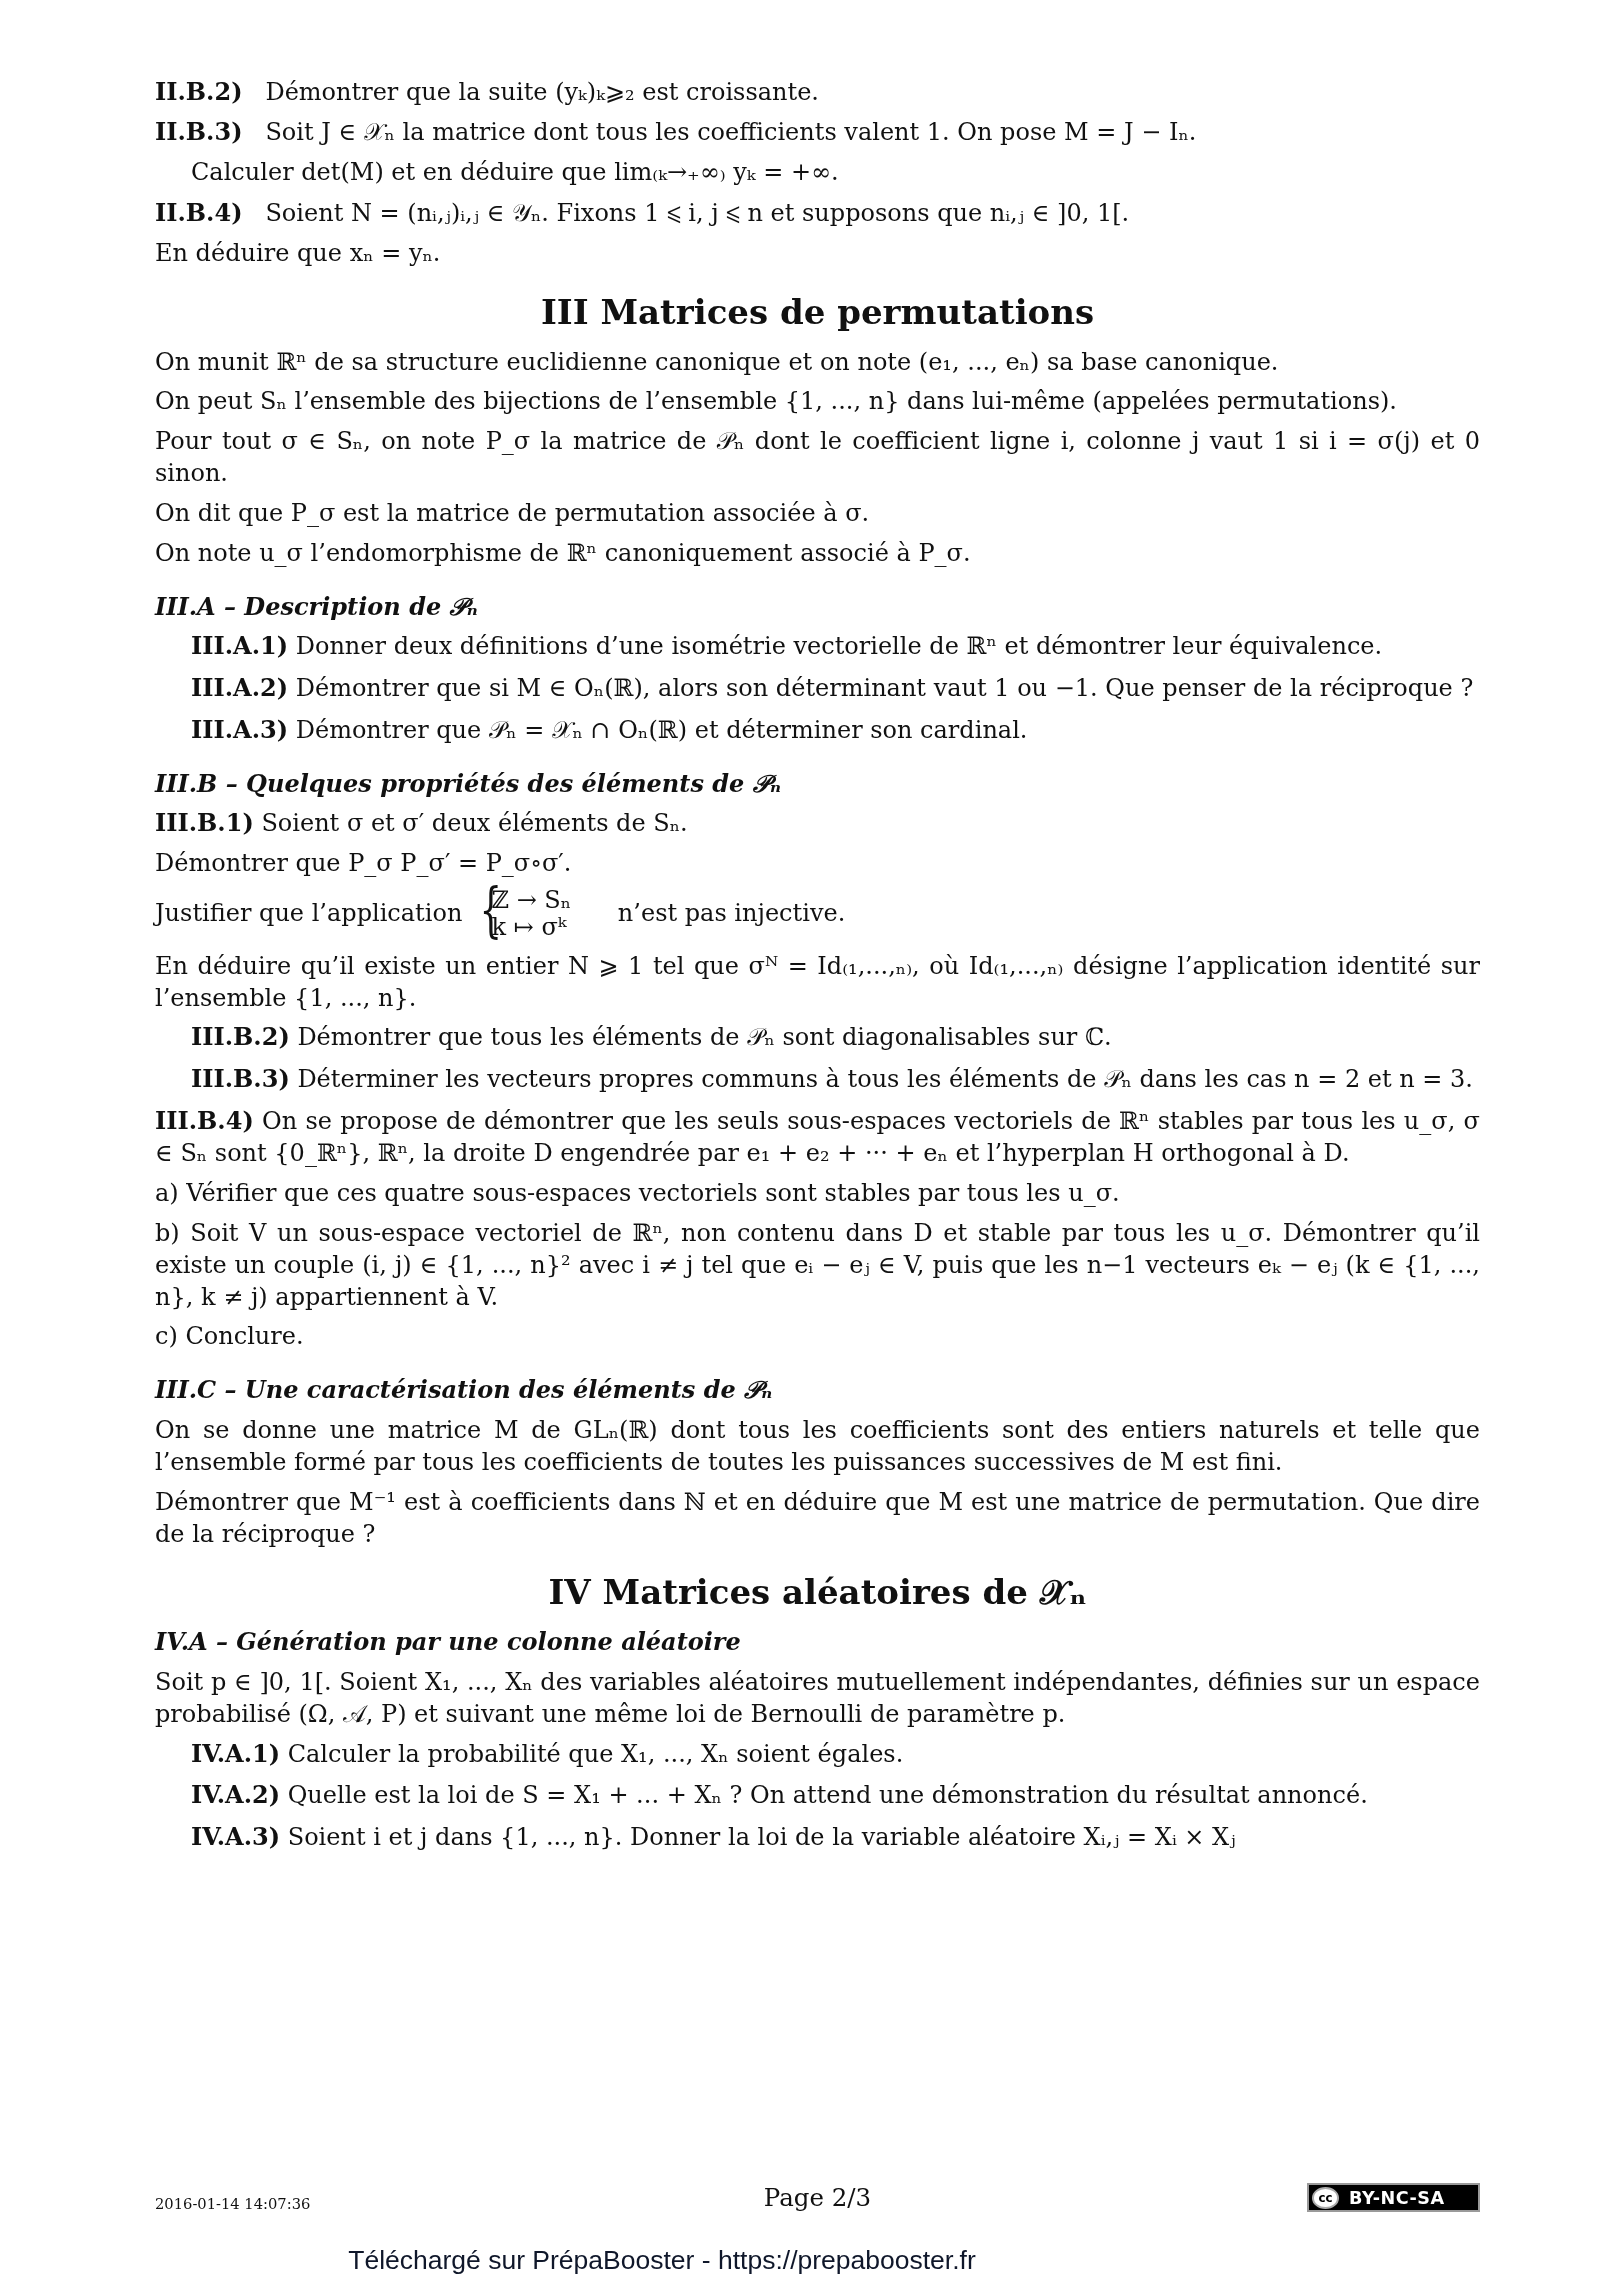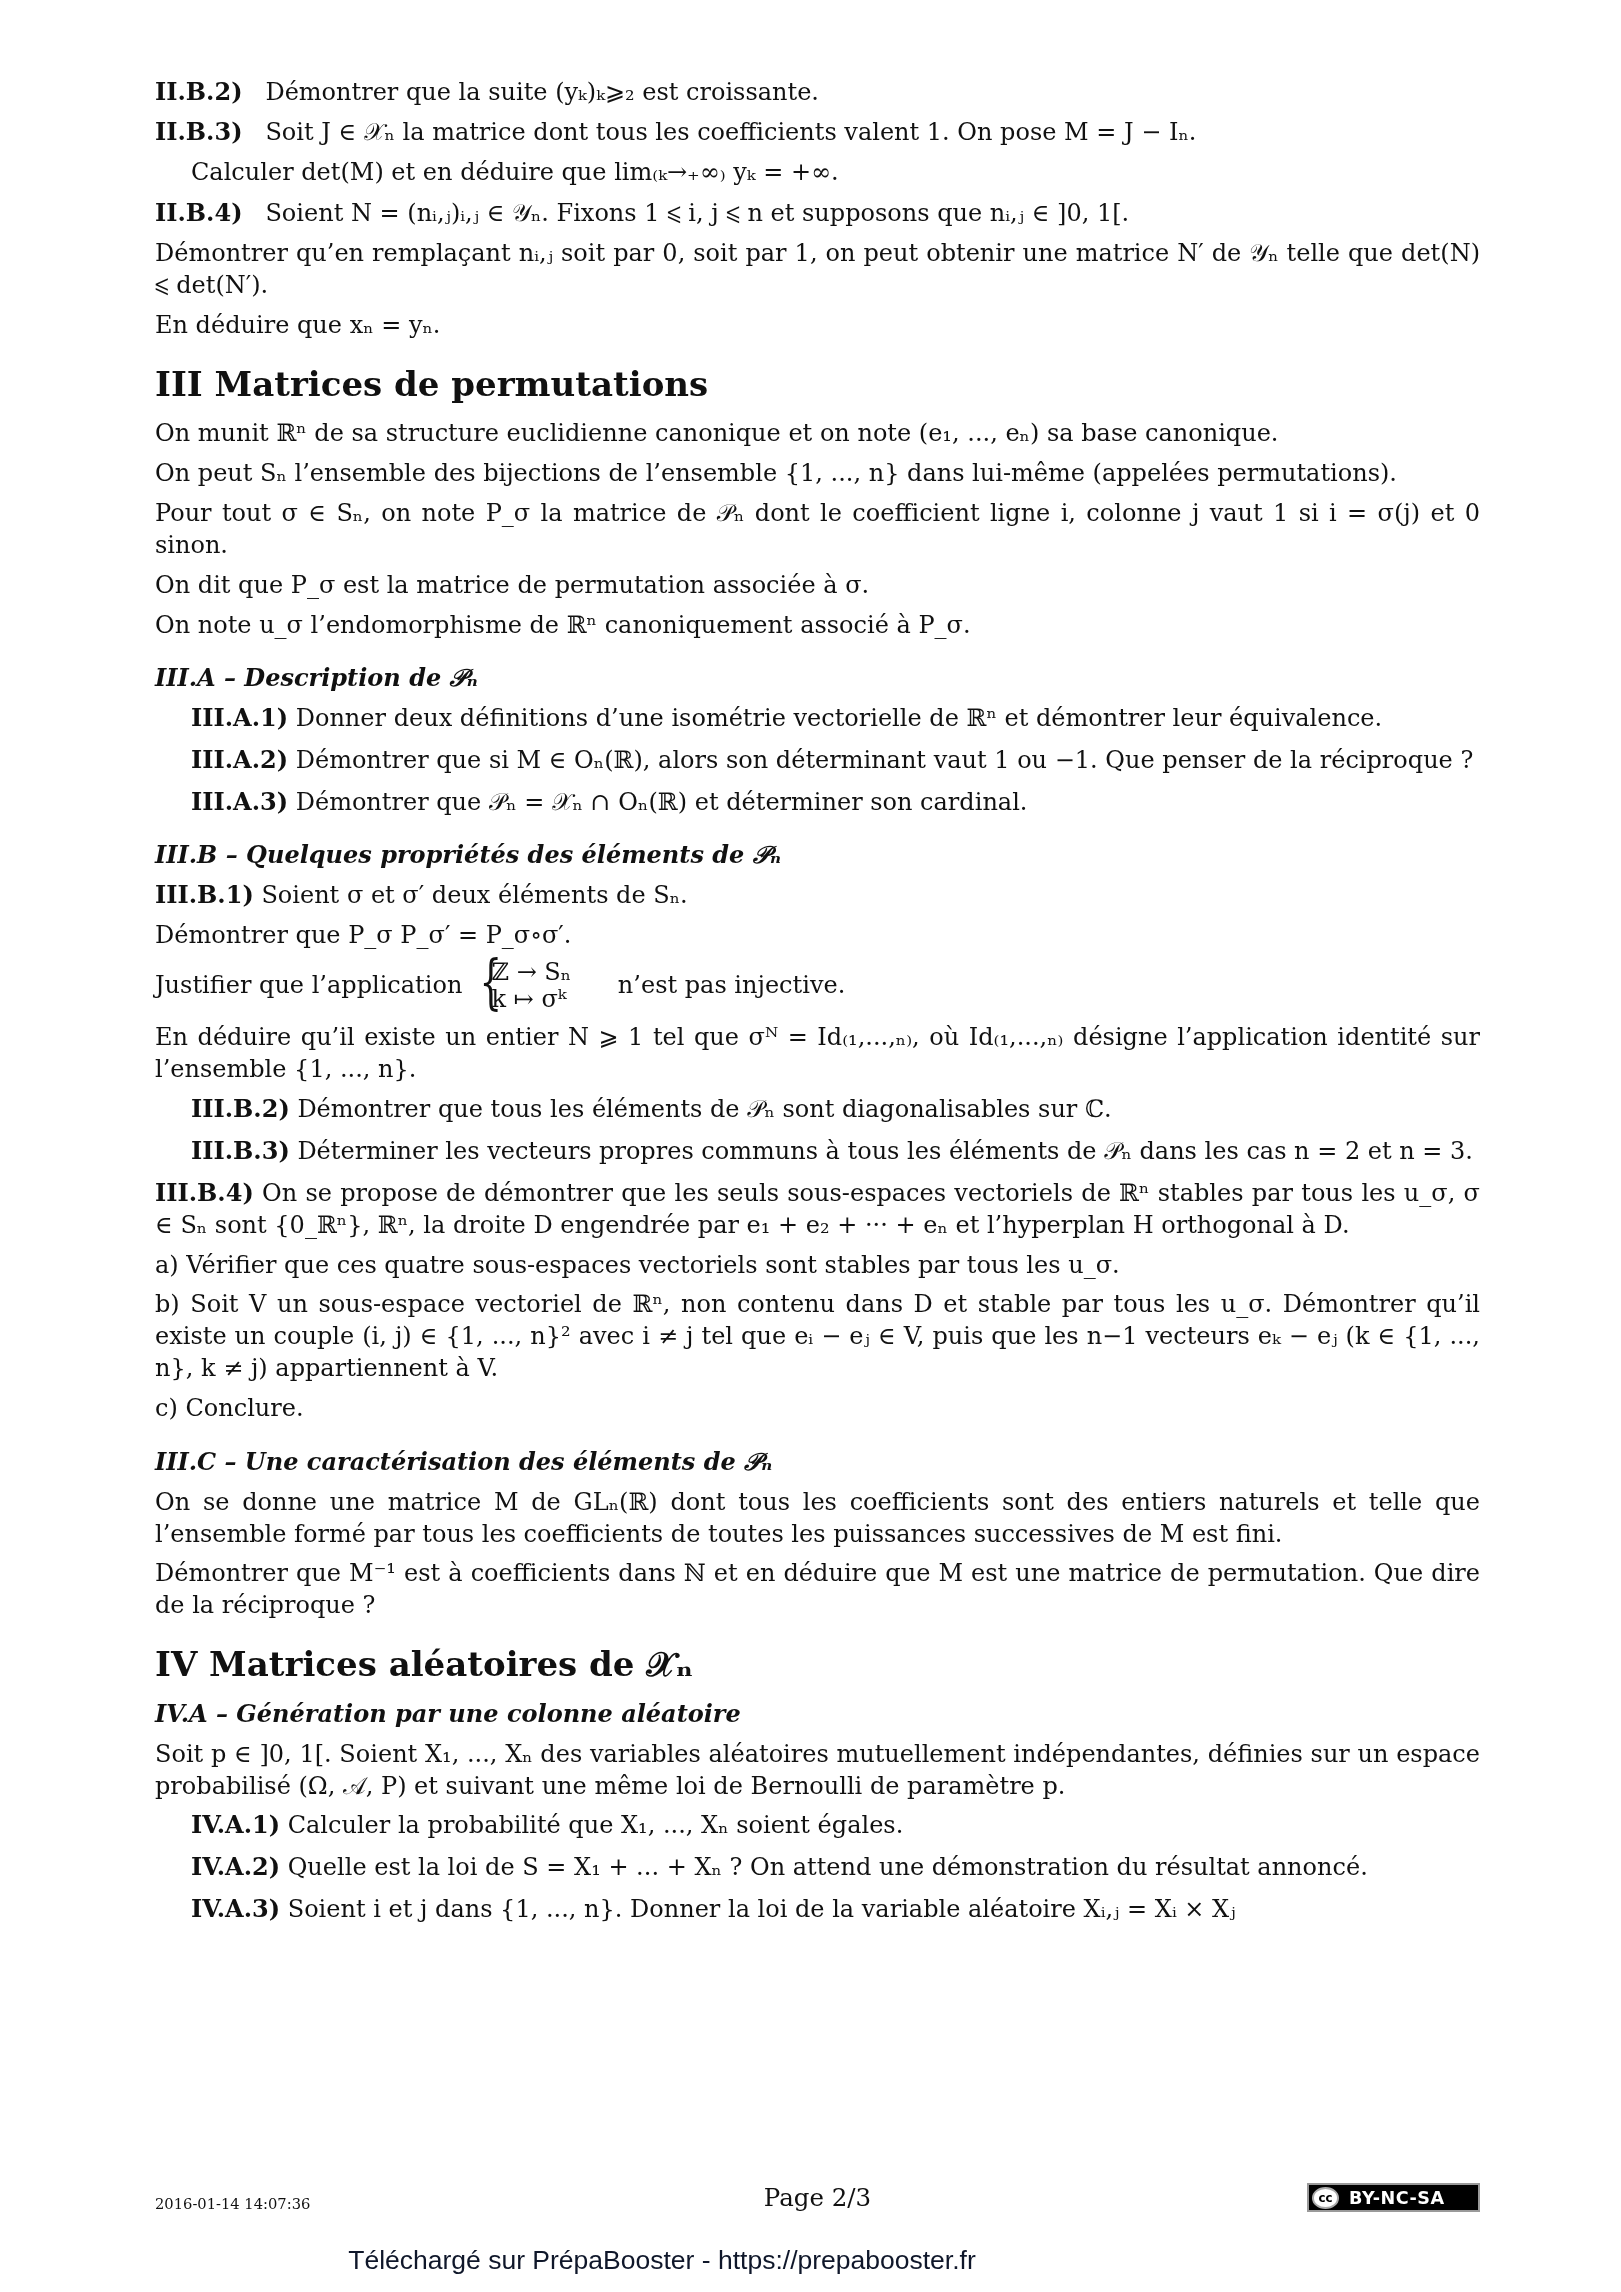--- a/index.html
+++ b/index.html
@@ -5,21 +5,21 @@
   html, body { margin: 0; padding: 0; background: #ffffff; }
   body {
     width: 1621px; height: 2293px; position: relative; overflow: hidden;
     font-family: "DejaVu Serif", "Liberation Serif", serif;
     color: #111;
   }
   .page { position: absolute; left: 155px; top: 76px; width: 1325px; font-size: 24px; line-height: 32px; }
   .p { margin: 0 0 7.8px 0; text-align: justify; }
   .gap-s { margin-bottom: 9.8px; margin-left: 36px; }
   .lbl { font-weight: bold; }
-  .h1 { font-weight: bold; font-size: 34px; line-height: 43px; margin: 21.6px 0 11.8px 0; }
+  .h1 { font-weight: bold; font-size: 34px; line-height: 43px; margin: 21.6px 0 11.8px 0; text-align: center; }
   .h2 { font-weight: bold; font-style: italic; font-size: 24px; margin: 21.6px 0 7.8px 0; }
   .it { }
   .cases { display: inline-block; vertical-align: middle; position: relative; padding-left: 17.6px; margin: 0 39px 0 3.9px; line-height: 27.4px; }
   .cases::before { content: "{"; position: absolute; left: -2px; top: -11.8px; font-size: 59px; line-height: 69px; font-weight: 200; transform: scaleX(0.6); }
   .footer { position: absolute; top: 2181px; left: 155px; width: 1325px; height: 39px; }
   .stamp { position: absolute; left: 0; top: 13.7px; font-size: 14.7px; }
   .pageno { position: absolute; left: 0; width: 100%; text-align: center; top: 2px; font-size: 24.5px; }
   .cc { position: absolute; right: 0; top: 2px; width: 173px; height: 29px; background: #000; border: 2px solid #9a9a9a; box-sizing: border-box; display: flex; align-items: center; }
   .cc-logo { width: 27.4px; height: 22px; margin-left: 2.9px; border-radius: 50%; background: #fff; color: #000; font-family: "DejaVu Sans", sans-serif; font-weight: bold; font-size: 11.8px; display: flex; align-items: center; justify-content: center; border: 2.9px solid #aaa; box-sizing: border-box; }
   .cc-text { color: #fff; font-family: "DejaVu Sans", sans-serif; font-weight: bold; font-size: 17.6px; margin-left: 9.8px; letter-spacing: 0.5px; }
@@ -38,21 +38,20 @@
   <p class="p">
     <span class="lbl">II.B.3)</span>&nbsp;&nbsp;
     <span>Soit J ∈ 𝒳ₙ la matrice dont tous les coefficients valent 1. On pose M = J − Iₙ.</span>
   </p>
   <p class="p gap-s">Calculer det(M) et en déduire que lim₍ₖ→₊∞₎ yₖ = +∞.</p>
 
   <p class="p">
     <span class="lbl">II.B.4)</span>&nbsp;&nbsp;
     <span>Soient N = (nᵢ,ⱼ)ᵢ,ⱼ ∈ 𝒴ₙ. Fixons 1 ⩽ i, j ⩽ n et supposons que nᵢ,ⱼ ∈ ]0, 1[.</span>
   </p>
-  <p class="p">Démontrer qu’en remplaçant nᵢ,ⱼ soit par 0, soit par 1, on peut obtenir une matrice N′ de 𝒴ₙ telle que det(N) ⩽ det(N′).</p>
   <p class="p">En déduire que xₙ = yₙ.</p>
 
   <div class="h1">III  Matrices de permutations</div>
   <p class="p">On munit ℝⁿ de sa structure euclidienne canonique et on note (e₁, ..., eₙ) sa base canonique.</p>
   <p class="p">
     <span>On peut Sₙ l’ensemble des bijections de l’ensemble {1, ..., n} dans lui-même (appelées </span><span class="it">permutations</span><span>).</span>
   </p>
   <p class="p" style="margin-bottom:8px">Pour tout σ ∈ Sₙ, on note P_σ la matrice de 𝒫ₙ dont le coefficient ligne i, colonne j vaut 1 si i = σ(j) et 0 sinon.</p>
   <p class="p">
     <span>On dit que P_σ est la </span><span class="it">matrice de permutation</span><span> associée à σ.</span>

